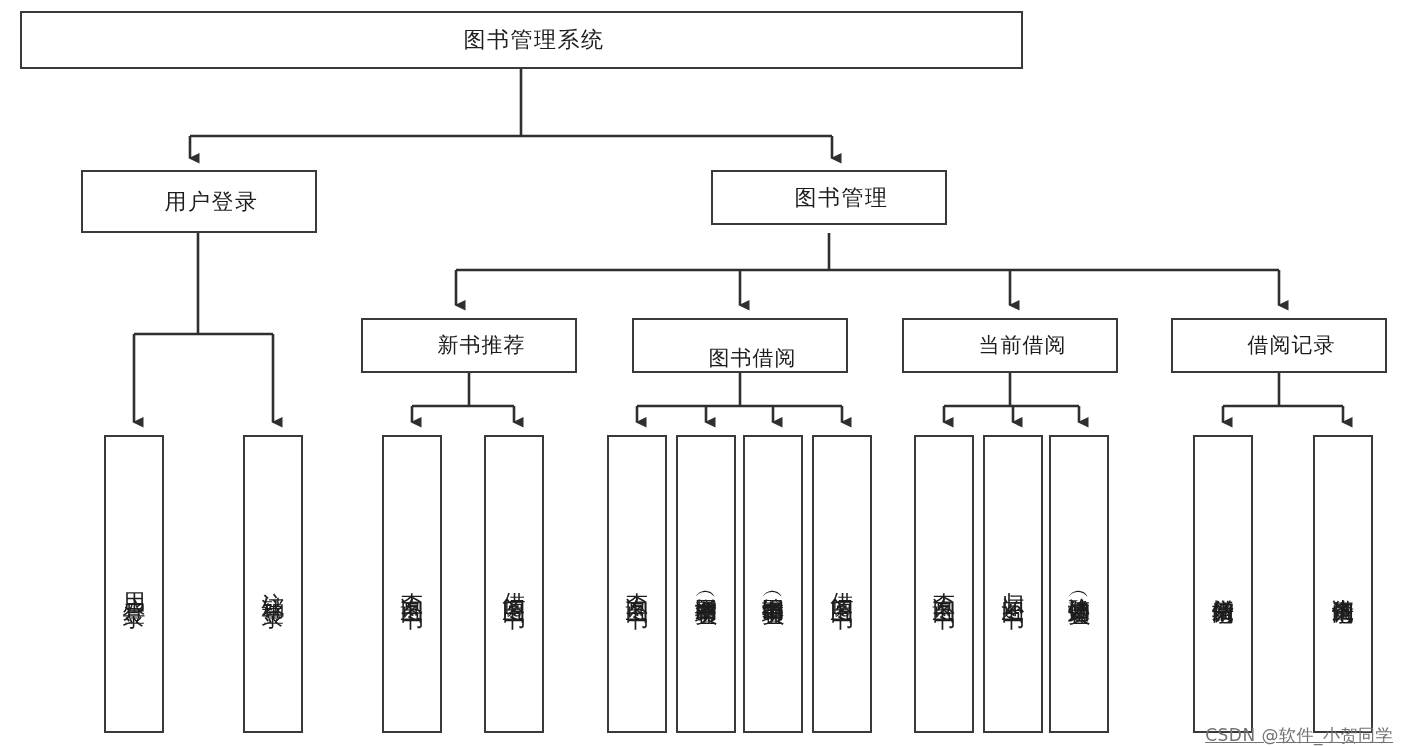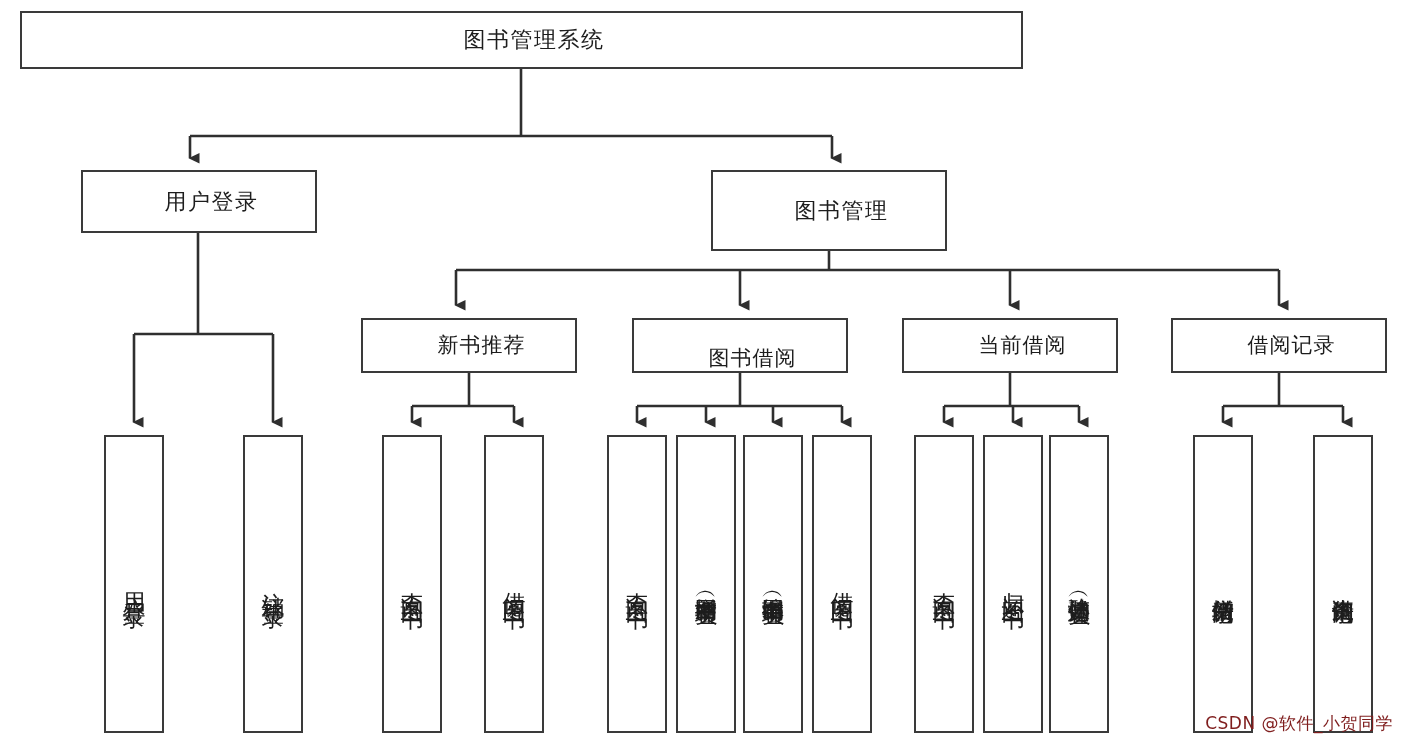--- a/index.html
+++ b/index.html
@@ -46,26 +46,27 @@
     text-orientation:upright;
     font-size:23px;
     line-height:1.0;
     letter-spacing:5px;
     white-space:nowrap;
   }
   .node.v.tight .lbl{letter-spacing:1px;font-size:22px;}
 
   #watermark{
     position:absolute;
-    right:12px;bottom:12px;
+    right:12px;bottom:0;
     font-size:17px;
-    color:#7f1d1d;
+    color:#737373;
     letter-spacing:0.5px;
     z-index:3;
     white-space:nowrap;
+    text-decoration:underline;
   }
 </style>
 </head>
 <body>
 
 <div id="stage">
 
   <svg id="wires" viewBox="0 0 1405 747">
     <defs>
       <marker id="arrow" markerWidth="12" markerHeight="12" refX="5.5" refY="9.5" orient="auto" markerUnits="userSpaceOnUse">
@@ -116,21 +117,21 @@
     </g>
   </svg>
 
   <div class="node h l1" style="left:20px;top:11px;width:1003px;height:58px;">
     <span class="lbl">图书管理系统</span>
   </div>
 
   <div class="node h l1" style="left:81px;top:170px;width:236px;height:63px;">
     <span class="lbl">用户登录</span>
   </div>
-  <div class="node h l1" style="left:711px;top:170px;width:236px;height:81px;">
+  <div class="node h l1" style="left:711px;top:170px;width:236px;height:55px;">
     <span class="lbl">图书管理</span>
   </div>
 
   <div class="node h" style="left:361px;top:318px;width:216px;height:55px;font-family:Liberation Serif, serif;">
     <span class="lbl">新书推荐</span>
   </div>
   <div class="node h" style="left:632px;top:318px;width:216px;height:55px;align-items:flex-end;">
     <span class="lbl">图书借阅</span>
   </div>
   <div class="node h" style="left:1171px;top:318px;width:216px;height:55px;">

